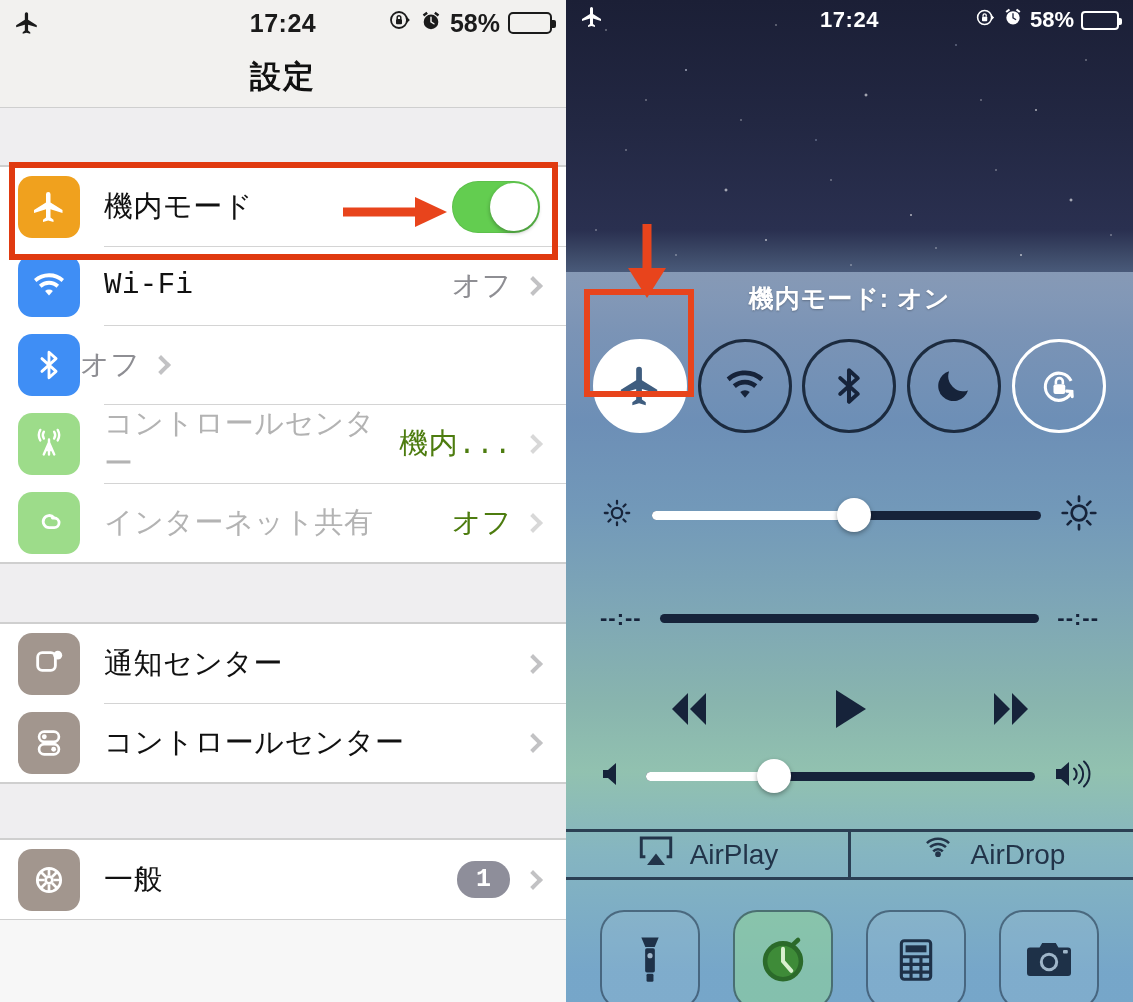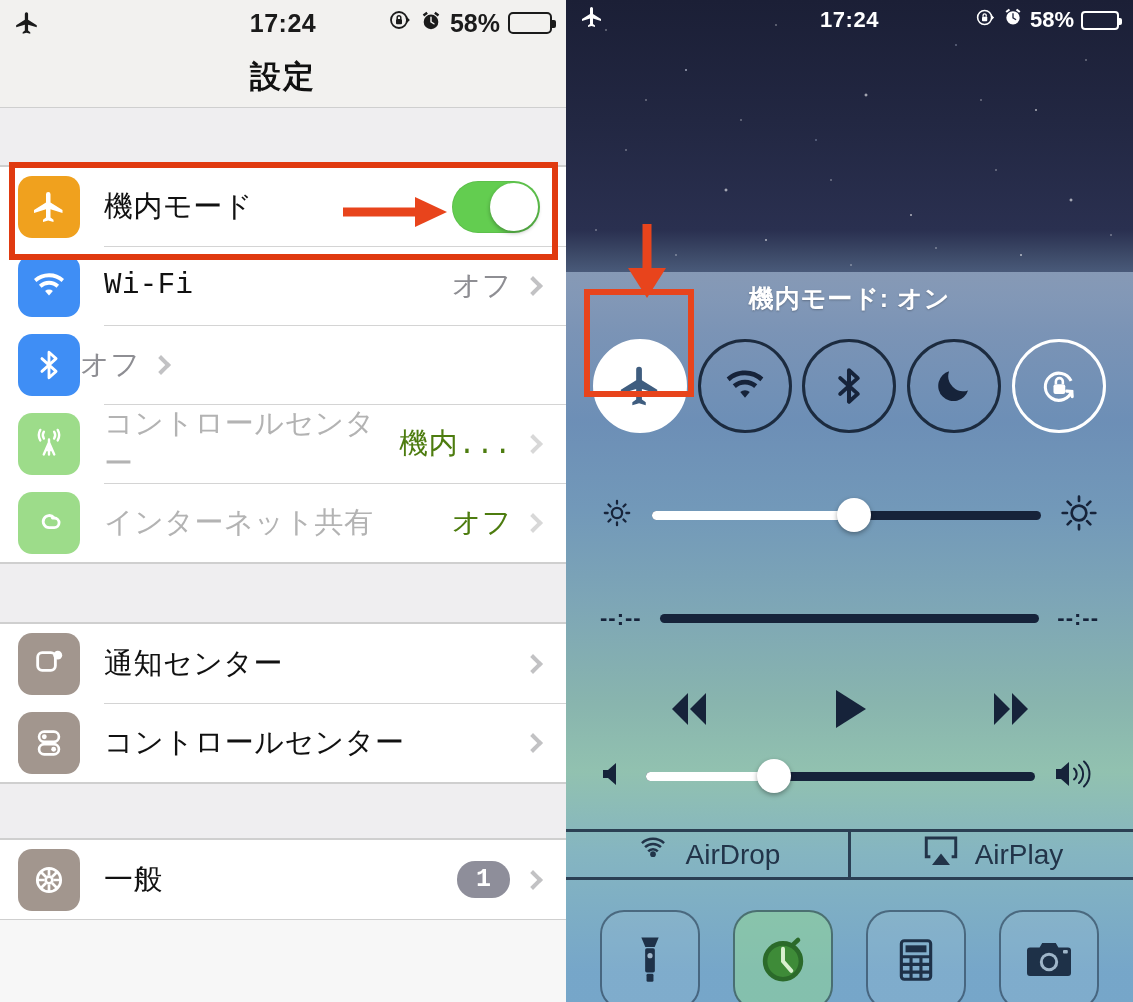--- a/index.html
+++ b/index.html
@@ -561,38 +561,38 @@
             <path d="M21 11.5a7 7 0 0 1 0 11"></path>
             <path d="M26 8a12 12 0 0 1 0 18"></path>
             <path d="M31 4.5a17 17 0 0 1 0 25"></path>
           </svg>
         </span>
       </div>
 
       <div class="cc-air">
         <div class="cc-air-btn">
           <span>
+            <svg width="40" height="36" viewBox="0 0 24 22" fill="none" stroke="#223449" stroke-width="1.8">
+              <path d="M18.5 14.5H21V3H3v11.5h2.5"></path>
+              <path d="M12 12.5l5.5 7h-11z" fill="#223449" stroke="none"></path>
+            </svg>
+          </span>
+          <span>AirPlay</span>
+        </div>
+        <div class="cc-air-btn">
+          <span>
             <svg width="38" height="38" viewBox="0 0 24 24" fill="none" stroke="#223449" stroke-width="1.6">
               <circle cx="12" cy="14" r="1.8" fill="#223449" stroke="none"></circle>
               <path d="M9 12.2a4 4 0 0 1 6 0"></path>
               <path d="M7 9.6a7.2 7.2 0 0 1 10 0"></path>
               <path d="M5 7a10.4 10.4 0 0 1 14 0"></path>
             </svg>
           </span>
           <span>AirDrop</span>
         </div>
-        <div class="cc-air-btn">
-          <span>
-            <svg width="40" height="36" viewBox="0 0 24 22" fill="none" stroke="#223449" stroke-width="1.8">
-              <path d="M18.5 14.5H21V3H3v11.5h2.5"></path>
-              <path d="M12 12.5l5.5 7h-11z" fill="#223449" stroke="none"></path>
-            </svg>
-          </span>
-          <span>AirPlay</span>
-        </div>
       </div>
 
       <div class="cc-shortcuts">
         <div class="sc-btn">
           <svg width="44" height="52" viewBox="0 0 24 30" fill="#1e3148">
             <path d="M7 2h10l-2.3 5.5H9.3z"></path>
             <rect x="9.2" y="8.2" width="5.6" height="14" rx="1"></rect>
             <circle cx="12" cy="12.5" r="1.5" fill="#9fb6c9"></circle>
             <rect x="10" y="23" width="4" height="4.6" rx=".8"></rect>
           </svg>

